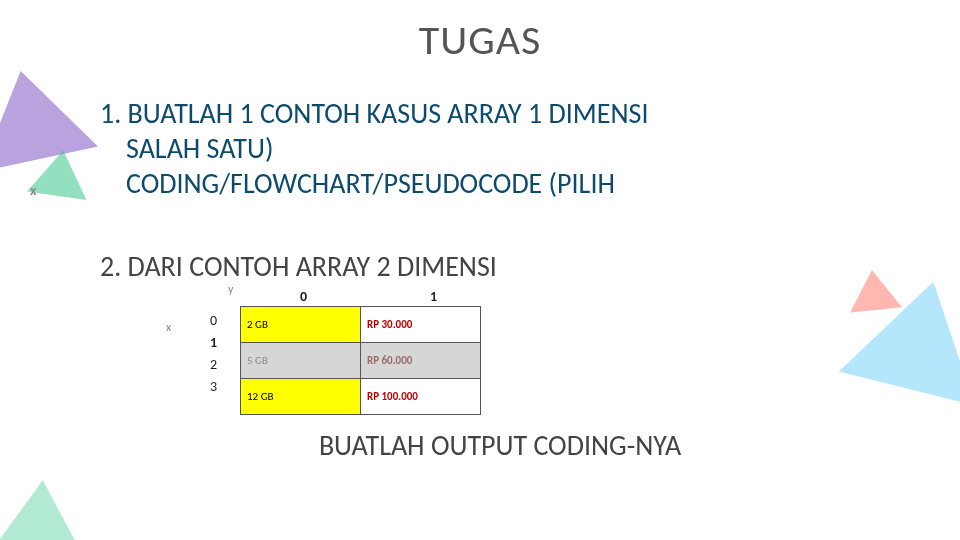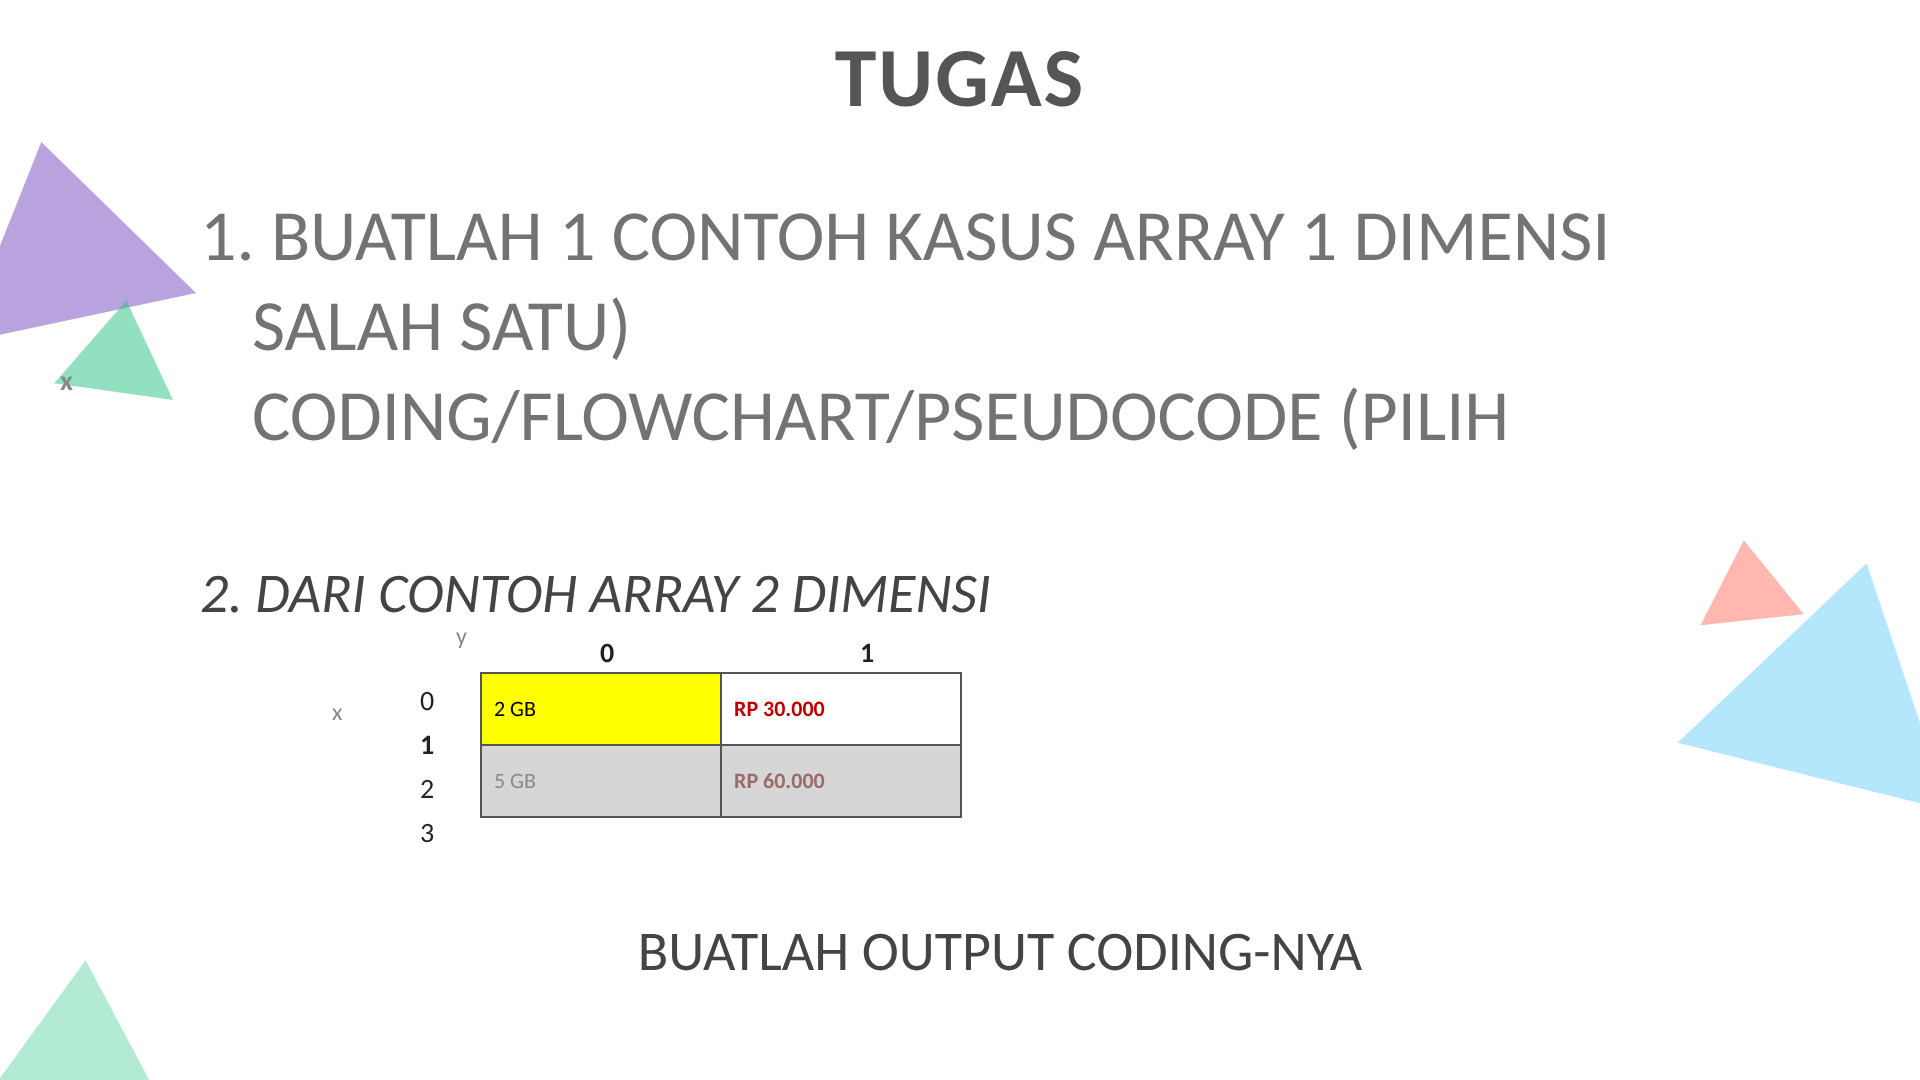--- a/index.html
+++ b/index.html
@@ -8,43 +8,42 @@
     height: 540px;
     background: #ffffff;
     font-family: "Calibri", "Segoe UI", Arial, sans-serif;
     position: relative;
     overflow: hidden;
     color: #555;
   }
   .title {
     text-align: center;
     font-size: 42px;
-    font-weight: 700;
+    font-weight: 400;
     color: #555;
     margin-top: 14px;
     letter-spacing: 1px;
   }
   .content {
     position: absolute;
     left: 100px;
     top: 96px;
     width: 800px;
   }
   .item1 {
-    font-size: 36px;
+    font-size: 28px;
     line-height: 1.25;
-    color: #737373;
+    color: #0c4a6e;
     margin-bottom: 48px;
   }
   .item2-head {
     font-size: 28px;
     line-height: 1.25;
     color: #444;
     margin-bottom: 2px;
-    font-style: italic;
   }
   .footer-line {
     font-size: 28px;
     color: #444;
     margin-top: 22px;
     text-align: center;
   }
   
   .tblwrap {
     position: relative;
@@ -148,20 +147,24 @@
     <table class="datagrid">
       <tbody>
           <tr>
         <td class="cap">2 GB</td>
         <td class="price">RP 30.000</td>
       </tr>
       <tr class="hlrow">
         <td class="cap">5 GB</td>
         <td class="price">RP 60.000</td>
       </tr>
+      <tr>
+        <td class="cap">12 GB</td>
+        <td class="price">RP 100.000</td>
+      </tr>
     </tbody>
       </table>
   </div>
 
   <div class="tblspace"></div>
 
   <div class="footer-line">BUATLAH OUTPUT CODING-NYA</div>
 
 </div>
 

